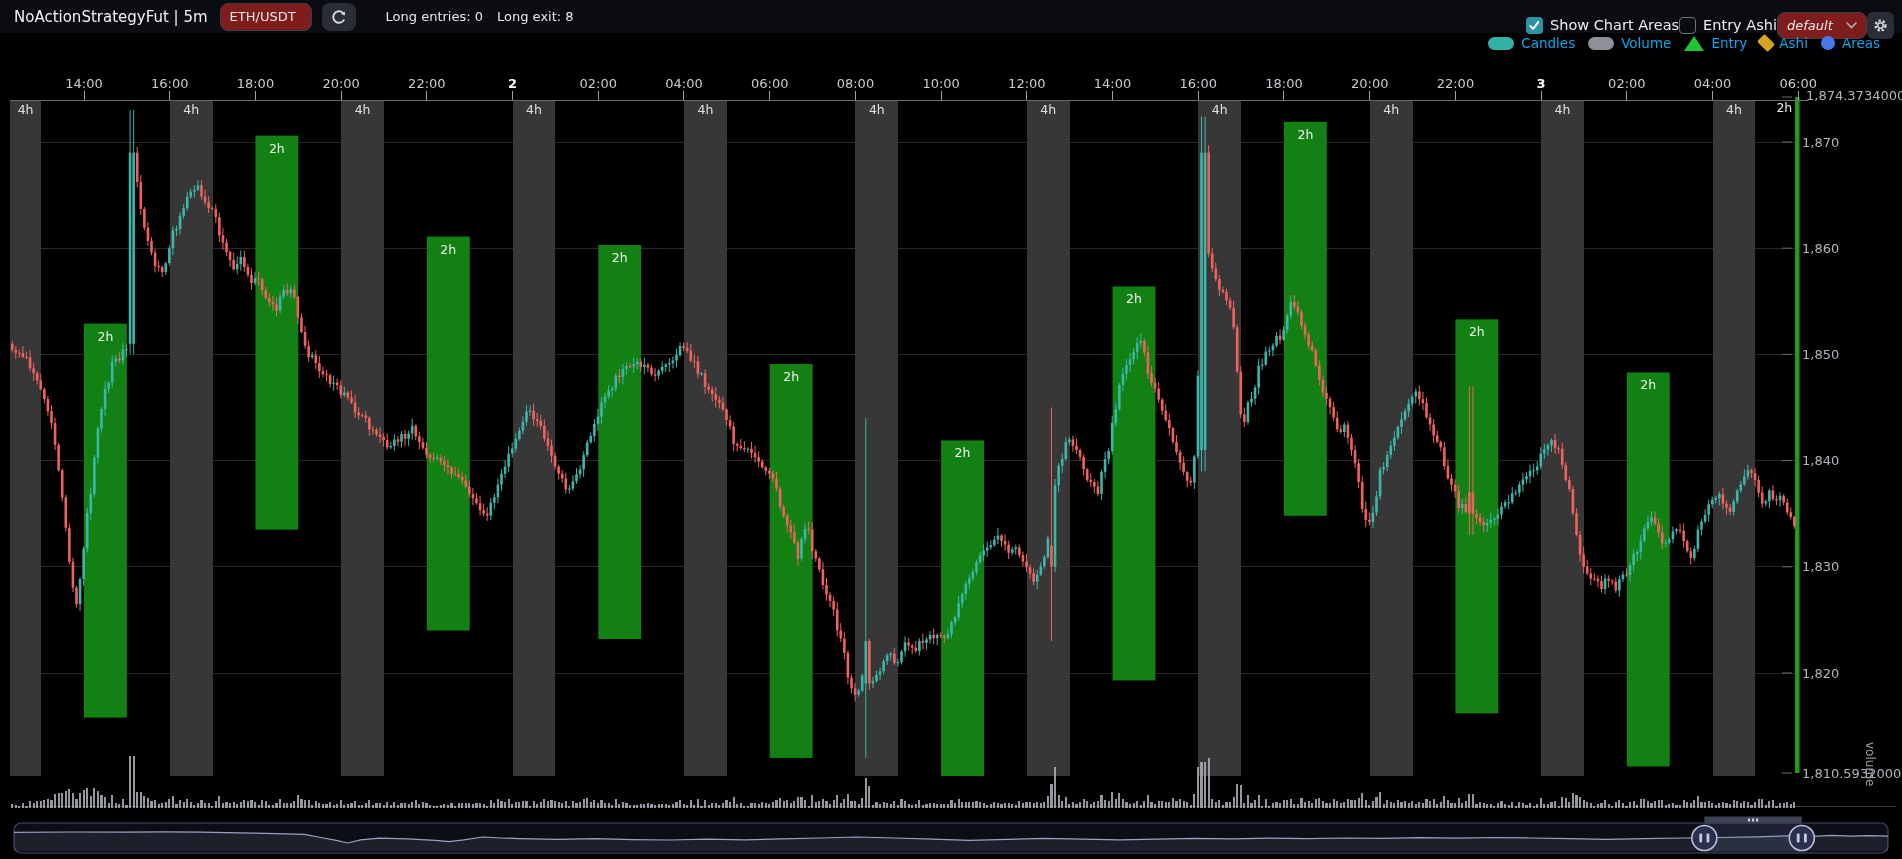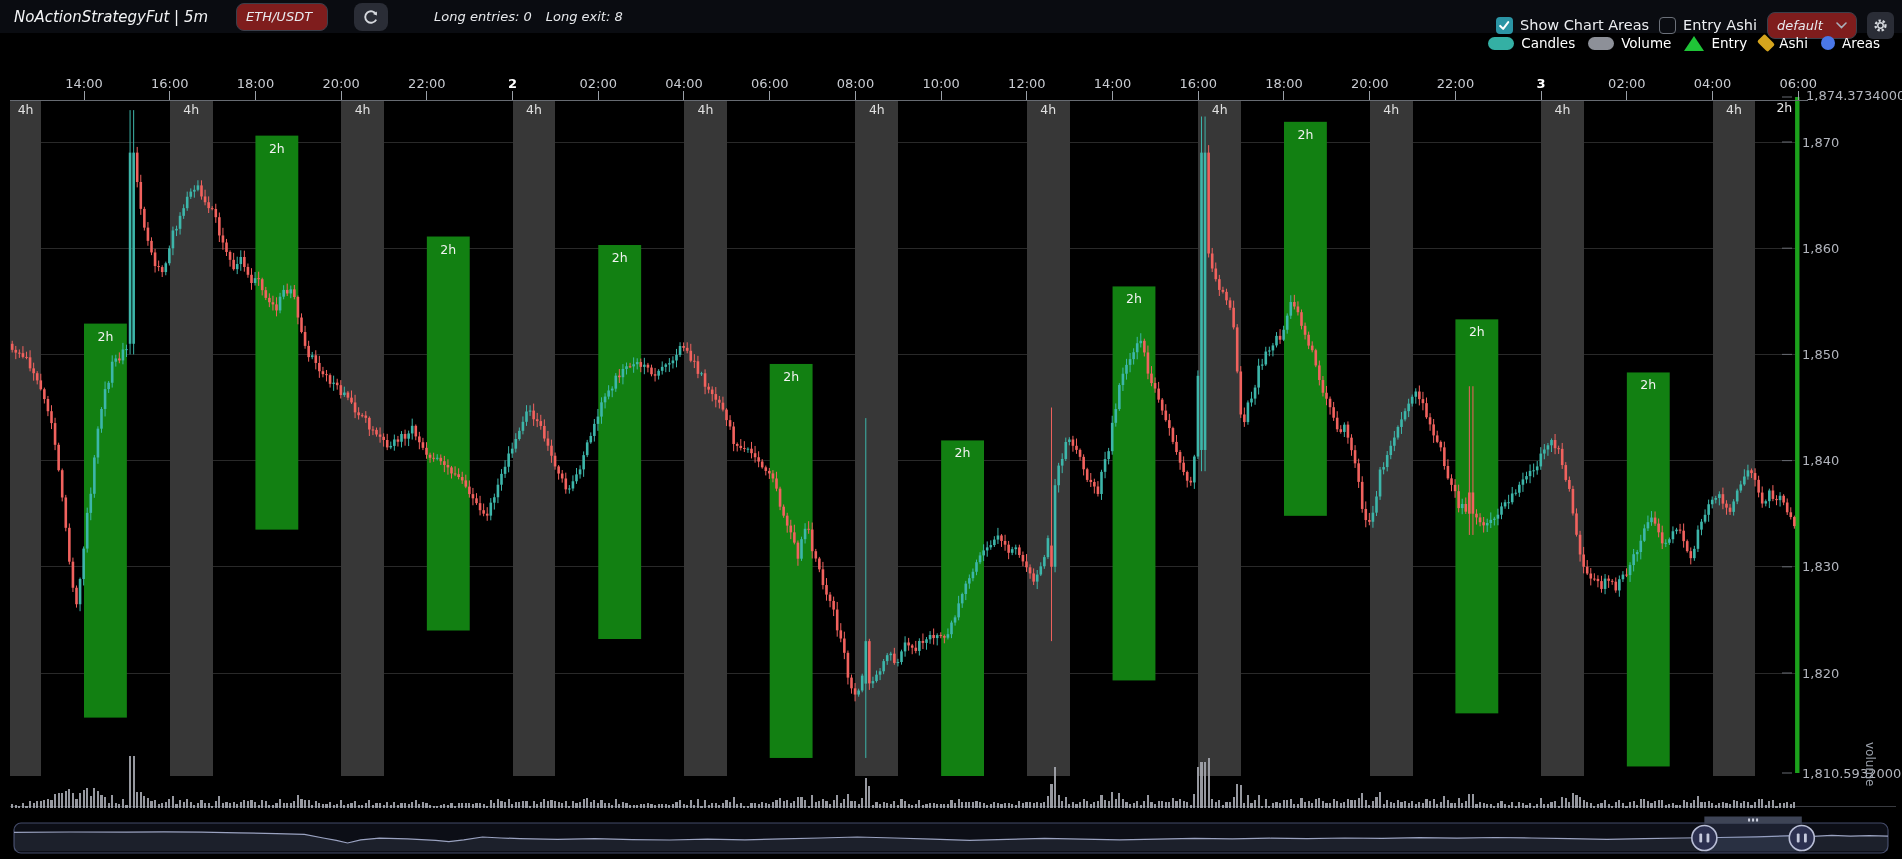--- a/index.html
+++ b/index.html
@@ -1,35 +1,35 @@
 <!DOCTYPE html>
 <html><head>
 <meta charset="utf-8">
 <style>
   html,body{margin:0;padding:0;width:1902px;height:859px;background:#000;overflow:hidden;
     font-family:"DejaVu Sans","Liberation Sans",sans-serif;}
   .header{position:absolute;top:0;left:0;width:1902px;height:33px;background:#0a0c11;}
-  .hleft{position:absolute;left:14px;top:0;height:33px;display:flex;align-items:center;gap:26px;font-style:italic;}
+  .hleft{position:absolute;left:14px;top:0;height:33px;display:flex;align-items:center;gap:10px;}
   .title{color:#f2f3f5;font-size:15px;white-space:nowrap;}
   .select{display:flex;align-items:center;justify-content:space-between;gap:8px;height:28px;
     border:1px solid #3b3f4a;border-radius:8px;background:#7f1d1d;color:#e8eaee;font-size:13px;
     padding:0 9px;cursor:pointer;box-sizing:border-box;}
   .pairsel{width:92px;margin-left:2px;}
   .themesel{width:90px;height:27px;font-style:italic;}
   .iconbtn{height:28px;width:34px;border-radius:8px;background:#2a2d36;display:flex;align-items:center;
     justify-content:center;cursor:pointer;border:none;}
   .gearbtn{width:27px;height:27px;border-radius:6px;}
   .stats{display:flex;gap:14px;color:#e6e8eb;font-size:13px;margin-left:20px;white-space:nowrap;}
-  .hright{position:absolute;right:8px;top:0;height:50px;display:flex;align-items:center;gap:10px;}
+  .hright{position:absolute;right:8px;top:0;height:50px;display:flex;align-items:center;}
   .cb{display:flex;align-items:center;gap:7px;cursor:pointer;color:#eceef1;font-size:14.5px;white-space:nowrap;}
   .cbbox{width:17px;height:17px;border-radius:4px;box-sizing:border-box;border:1.5px solid #6b7079;
     display:flex;align-items:center;justify-content:center;background:transparent;}
   .cbbox.checked{border:none;}
   .legend{position:absolute;top:33px;right:22px;height:20px;display:flex;align-items:center;gap:13px;}
-  .litem{display:flex;align-items:center;gap:7px;color:#ffffff;font-size:13.5px;cursor:pointer;white-space:nowrap;}
+  .litem{display:flex;align-items:center;gap:7px;color:#0ea5e9;font-size:13.5px;cursor:pointer;white-space:nowrap;}
   .sw-pill{width:26px;height:13px;border-radius:7px;display:inline-block;}
   .sw-tri{width:0;height:0;border-left:10px solid transparent;border-right:10px solid transparent;
     border-bottom:15px solid #1fc437;display:inline-block;}
   .sw-dia{width:12px;height:12px;transform:rotate(45deg) scale(1.25,0.9);display:inline-block;border-radius:2px;}
   .sw-cir{width:14px;height:14px;border-radius:50%;display:inline-block;}
   #chart{position:absolute;left:0;top:0;}
   svg text{user-select:none;}
 </style>
 </head>
 <body>

